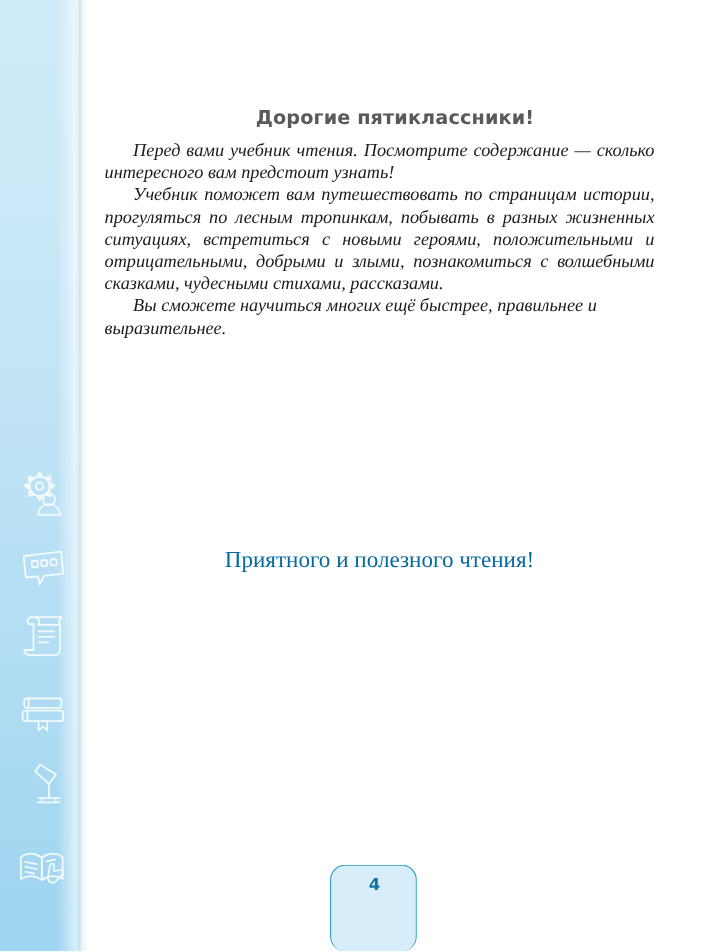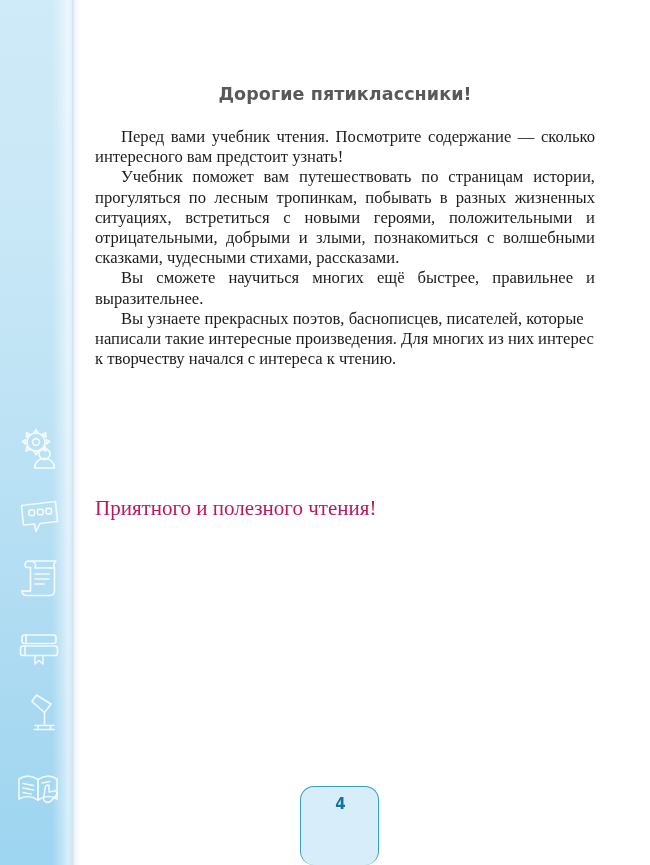--- a/index.html
+++ b/index.html
@@ -98,38 +98,39 @@
   
   .content {
     position: absolute;
     left: 95px;
     top: 0;
     width: 500px;
     height: 865px;
   }
 
   .heading {
-    margin: 0;
+    margin: 14px;
     position: absolute;
     top: 84px;
     left: 0;
     width: 500px;
     text-align: center;
     font-family: "DejaVu Sans", sans-serif;
     font-weight: bold;
     font-size: 17.5px;
     color: #58595b;
     letter-spacing: 0.1px;
   }
 
   .body-text {
     position: absolute;
     top: 127px;
     left: 0;
     width: 500px;
+    font-style: italic;
   }
   .body-text p {
     margin: 0;
     text-align: justify;
     text-justify: inter-word;
     text-indent: 26px;
     font-family: "Liberation Serif", serif;
     font-size: 16.6px;
     line-height: 20.2px;
     color: #1b1b1b;
@@ -138,24 +139,25 @@
   }
   .body-text p:last-child {
     text-align: left;
   }
 
   .closing {
     position: absolute;
     top: 495px;
     left: 0;
     width: 500px;
+    text-align: center;
     font-family: "Liberation Serif", serif;
     font-size: 21px;
     line-height: 26px;
-    color: #be185d;
+    color: #0369a1;
   }
 
   
   .page-number {
     position: absolute;
     left: 300px;
     top: 786px;
     width: 79px;
     height: 79px;
     box-sizing: border-box;
@@ -264,21 +266,20 @@
   </div>
 
   <div class="content">
 
     <h1 class="heading">Дорогие пятиклассники!</h1>
 
     <div class="body-text">
       <p>Перед вами учебник чтения. Посмотрите содержание — сколько интересного вам предстоит узнать!</p>
       <p>Учебник поможет вам путешествовать по страницам истории, прогуляться по лесным тропинкам, побывать в разных жизненных ситуациях, встретиться с новыми героями, положительными и отрицательными, добрыми и злыми, познакомиться с волшебными сказками, чудесными стихами, рассказами.</p>
       <p>Вы сможете научиться многих ещё быстрее, правильнее и выразительнее.</p>
-      <p>Вы узнаете прекрасных поэтов, баснописцев, писателей, которые написали такие интересные произведения. Для многих из них интерес к творчеству начался с интереса к чтению.</p>
     </div>
 
     <div class="closing">Приятного и полезного чтения!</div>
 
   </div>
 
   <div class="page-number">
     <div class="page-number-label">4</div>
   </div>
 

